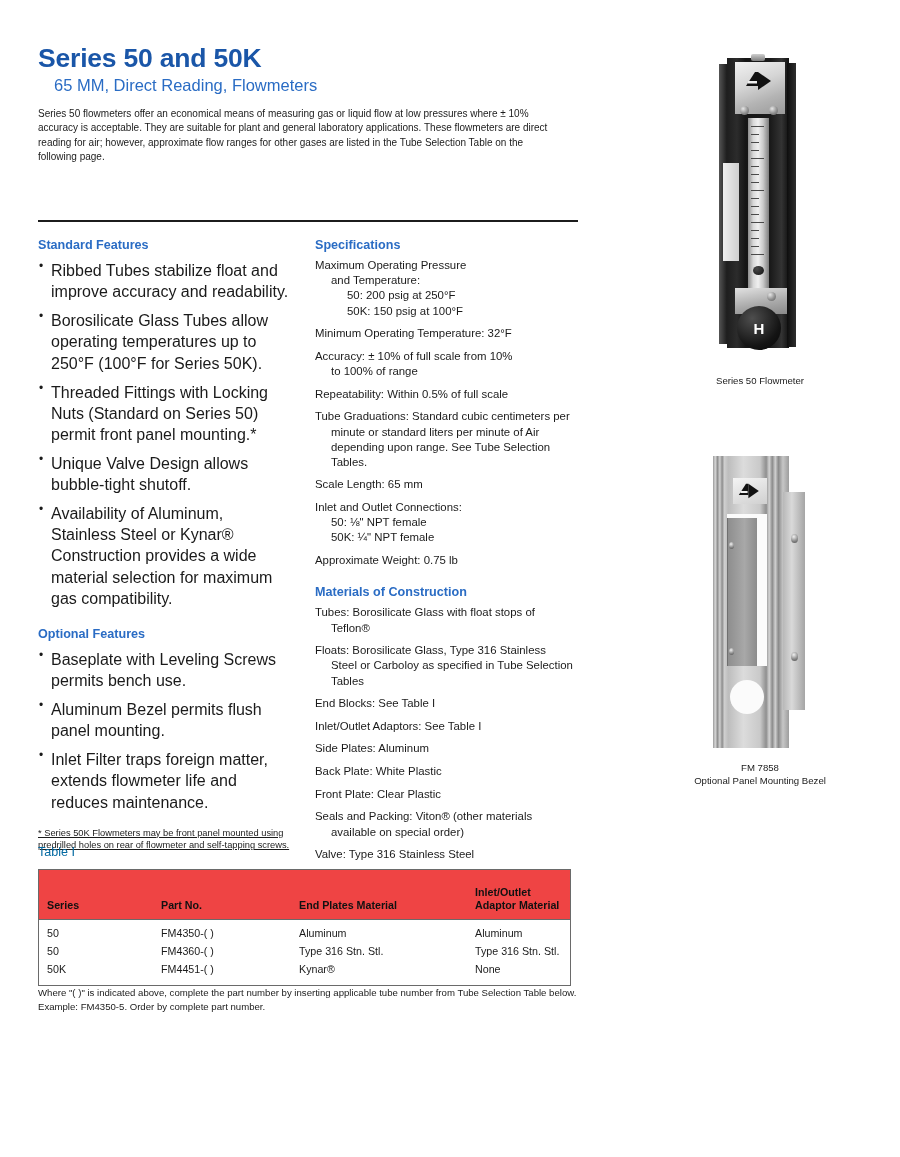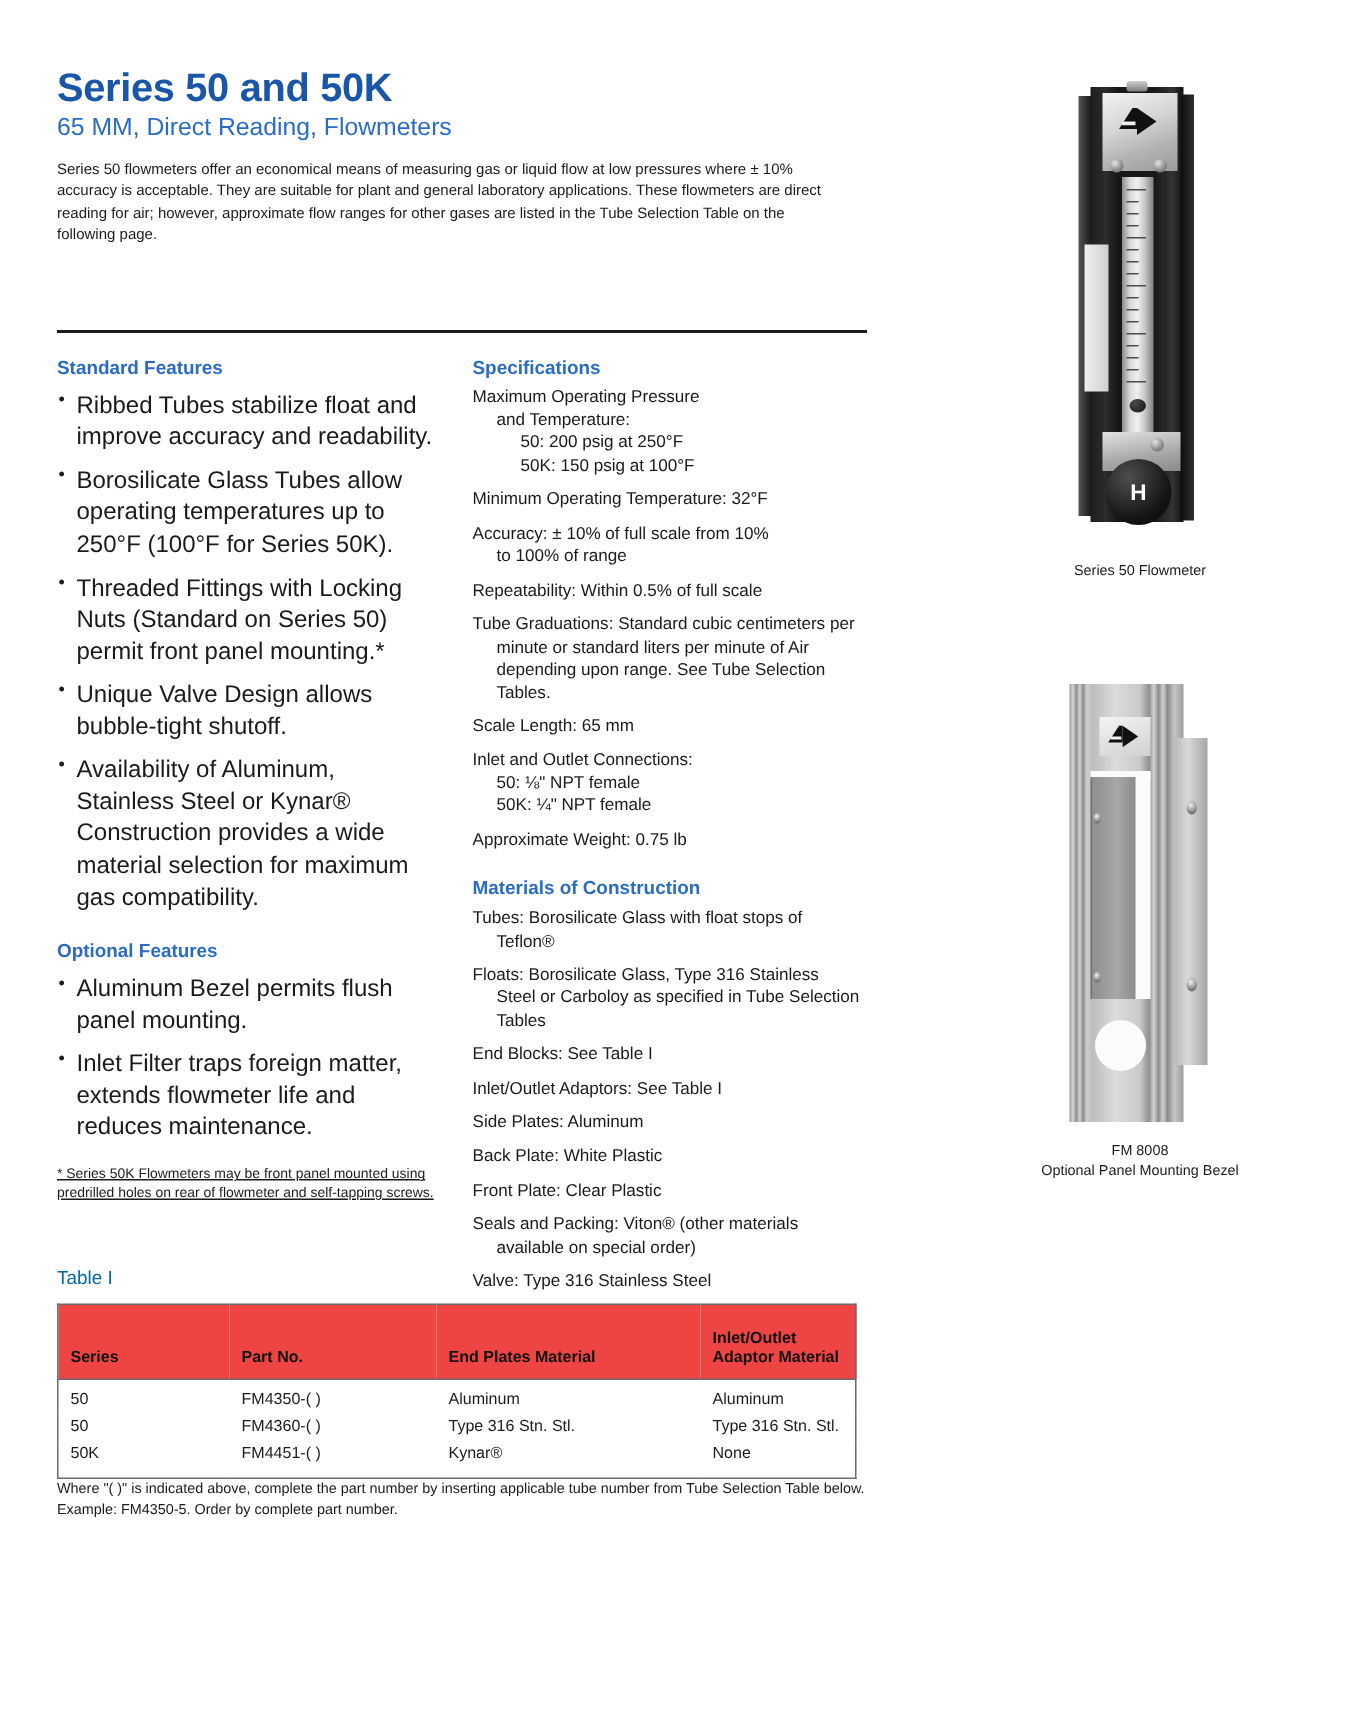--- a/index.html
+++ b/index.html
@@ -34,21 +34,21 @@
     color: #1a56a8;
     letter-spacing: -0.2px;
     line-height: 1.1;
     margin: 0 0 3px 0;
   }
   .subtitle {
     font-size: 16.5px;
     font-weight: normal;
     color: #2a6cc4;
     line-height: 1.15;
-    margin: 0 0 12px 0;
+    margin: 0 0 12px 16px;
   }
   .intro {
     font-size: 10px;
     line-height: 1.43;
     color: #1b1b1b;
     margin: 0;
     width: 520px;
   }
 
   
@@ -380,20 +380,21 @@
     <ul class="bullets">
       <li>Ribbed Tubes stabilize float and improve accuracy and readability.</li>
       <li>Borosilicate Glass Tubes allow operating temperatures up to 250°F (100°F for Series 50K).</li>
       <li>Threaded Fittings with Locking Nuts (Standard on Series 50) permit front panel mounting.*</li>
       <li>Unique Valve Design allows bubble-tight shutoff.</li>
       <li>Availability of Aluminum, Stainless Steel or Kynar® Construction provides a wide material selection for maximum gas compatibility.</li>
     </ul>
 
     <h2 class="sect" style="margin-top:18px;">Optional Features</h2>
     <ul class="bullets">
+      <li>Baseplate with Leveling Screws permits bench use.</li>
       <li>Aluminum Bezel permits flush panel mounting.</li>
       <li>Inlet Filter traps foreign matter, extends flowmeter life and reduces maintenance.</li>
     </ul>
 
     <div class="footnote-small">* Series 50K Flowmeters may be front panel mounted using predrilled holes on rear of flowmeter and self-tapping screws.</div>
   </div>
 
   <div class="col-mid">
 
     <h2 class="sect">Specifications</h2>
@@ -532,17 +533,17 @@
           <polygon points="13,2 26,11 13,20" fill="#111"></polygon>
           <rect x="3" y="11" width="9" height="2.5" fill="#f0f0f0"></rect>
         </svg>
       </div>
       <div class="bz-hole"></div>
       <div class="bz-screw b1"></div>
       <div class="bz-screw b2"></div>
       <div class="bz-screw b3"></div>
       <div class="bz-screw b4"></div>
     </div>
-    <div class="caption">FM 8008</div>
+    <div class="caption">FM 7858</div>
     <div class="caption">Optional Panel Mounting Bezel</div>
   </div>
 
 </div>
 
 </body></html>

